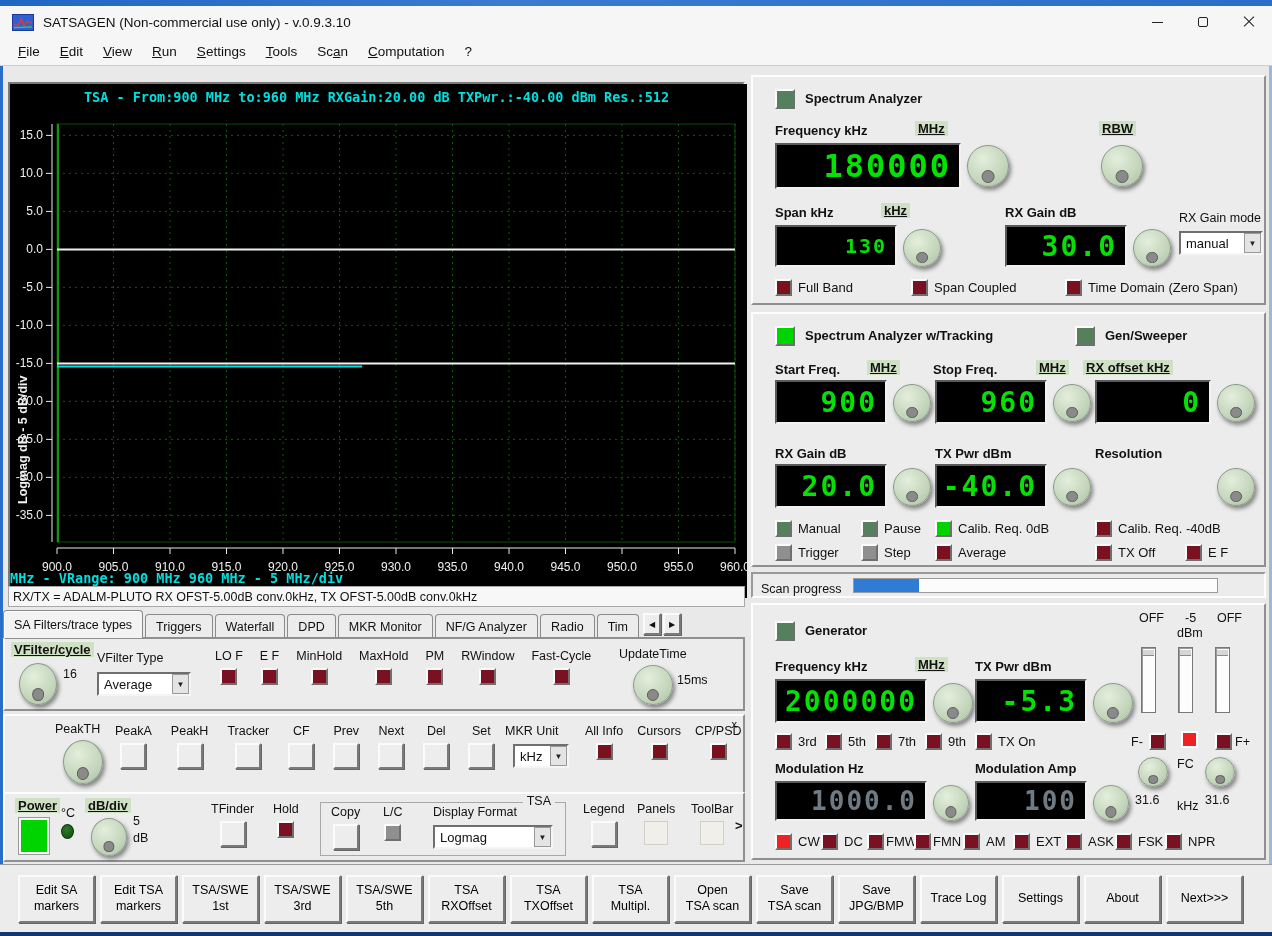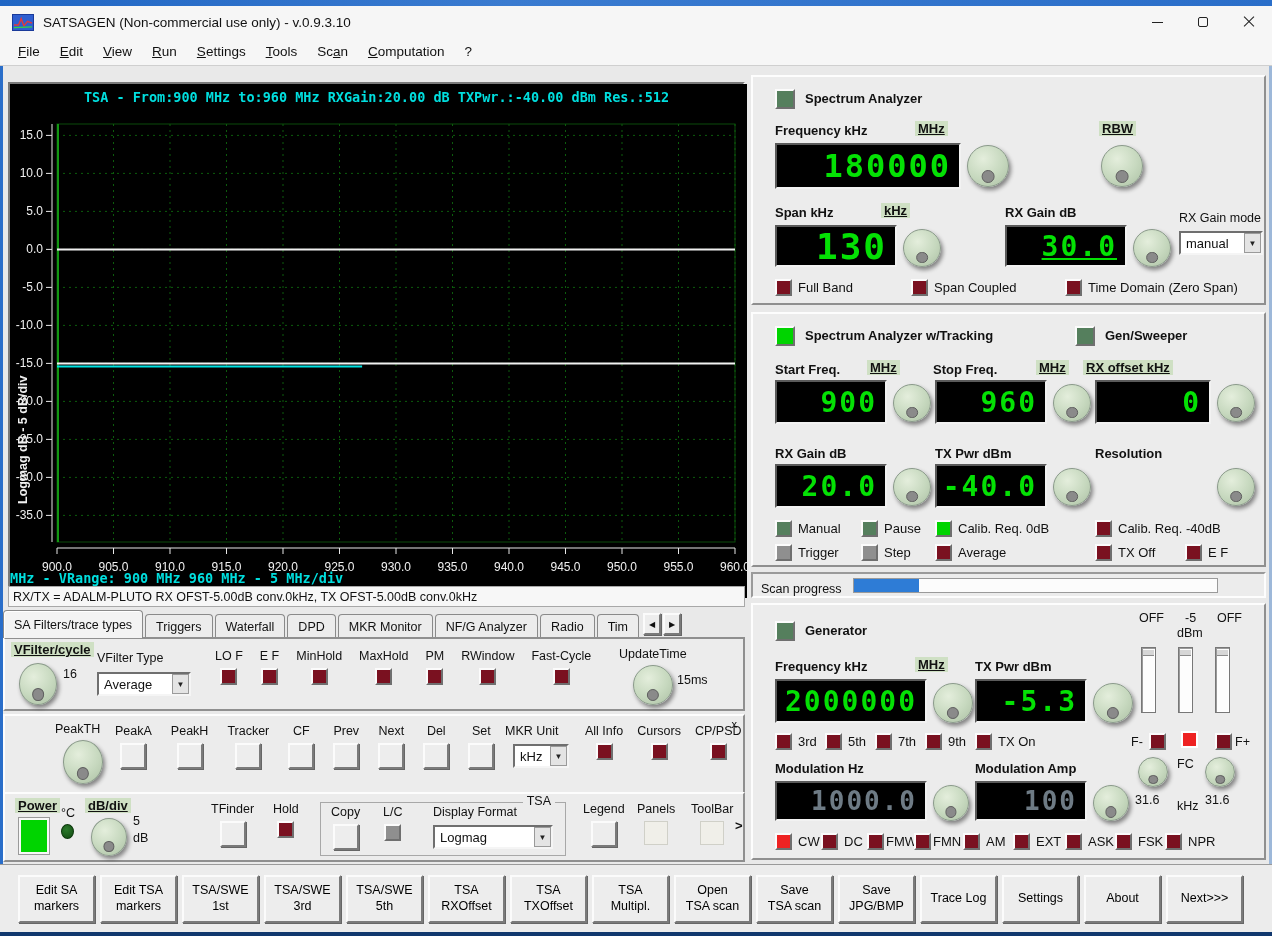--- a/index.html
+++ b/index.html
@@ -404,23 +404,23 @@
   <span class="lbl b" style="left:52px; top:14px;">Spectrum Analyzer</span>
   <span class="lbl b" style="left:22px; top:46px;">Frequency kHz</span>
   <span class="lbl hl" style="left:162px; top:44px;">MHz</span>
   <span class="lbl hl" style="left:346px; top:44px;">RBW</span>
   <div class="lcd" style="left: 22px; top: 66px; width: 186px; height: 46px; font-size: 32px; color: rgb(4, 225, 4);">180000</div>
   <div class="knob" style="left:214px; top:68px; width:42px; height:42px;"></div>
   <div class="knob" style="left:348px; top:68px; width:42px; height:42px;"></div>
   <span class="lbl b" style="left:22px; top:128px;">Span kHz</span>
   <span class="lbl hl" style="left:128px; top:126px;">kHz</span>
   <span class="lbl b" style="left:252px; top:128px;">RX Gain dB</span>
-  <div class="lcd" style="left: 22px; top: 148px; width: 122px; height: 42px; font-size: 36px; color: rgb(4, 225, 4); padding-left: 12px;">130</div>
+  <div class="lcd" style="left: 22px; top: 148px; width: 122px; height: 42px; font-size: 20px; color: rgb(4, 225, 4); padding-left: 12px;">130</div>
   <div class="knob" style="left:150px; top:152px; width:38px; height:38px;"></div>
-  <div class="lcd" style="left: 252px; top: 148px; width: 122px; height: 42px; font-size: 28px; color: rgb(4, 225, 4); text-decoration: underline;">30.0</div>
+  <div class="lcd" style="left: 252px; top: 148px; width: 122px; height: 42px; font-size: 28px; color: rgb(4, 225, 4);">30.0</div>
   <div class="knob" style="left:380px; top:152px; width:38px; height:38px;"></div>
   <span class="lbl" style="left:426px; top:134px;">RX Gain mode</span>
   <div class="dd" style="left:426px; top:154px; width:84px; height:24px;">
     <span>manual</span>
       <span class="arr">▼</span>
   </div>
   <div class="cbrow" style="left:22px; top:202px;">
       <span class="cb" style="background: rgb(122, 17, 32);"></span>
       <span>Full Band</span>
     </div>

